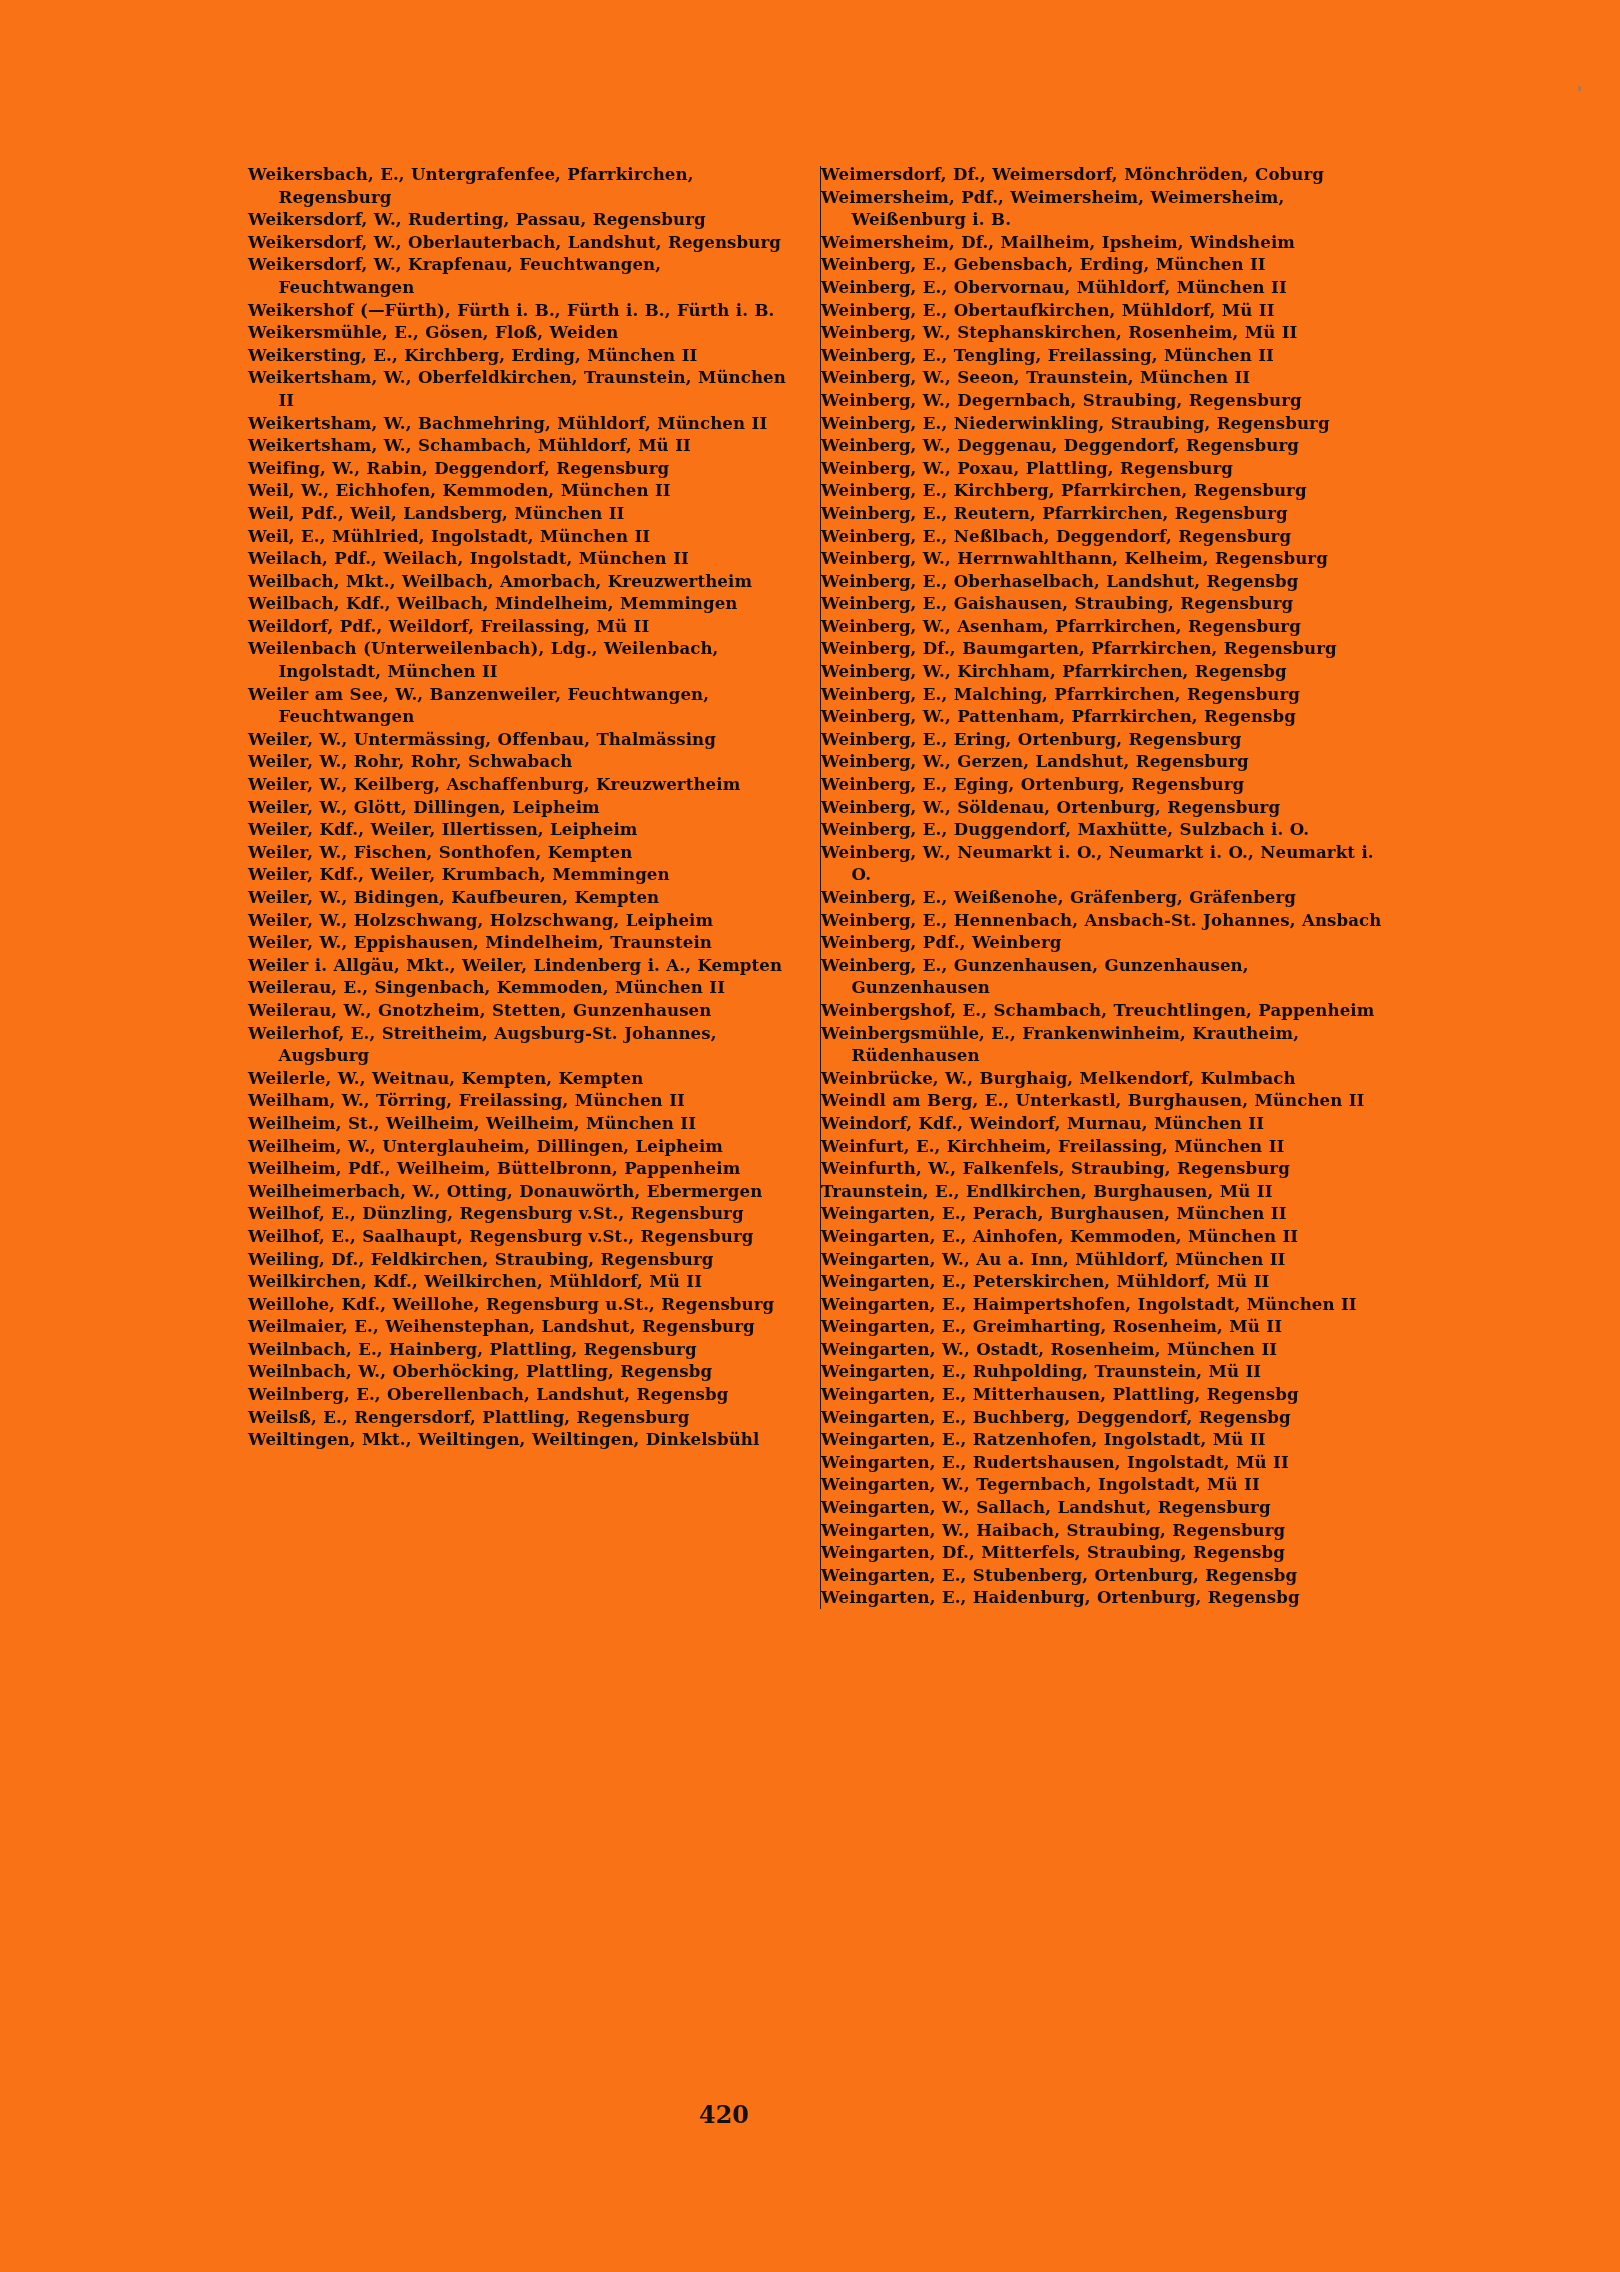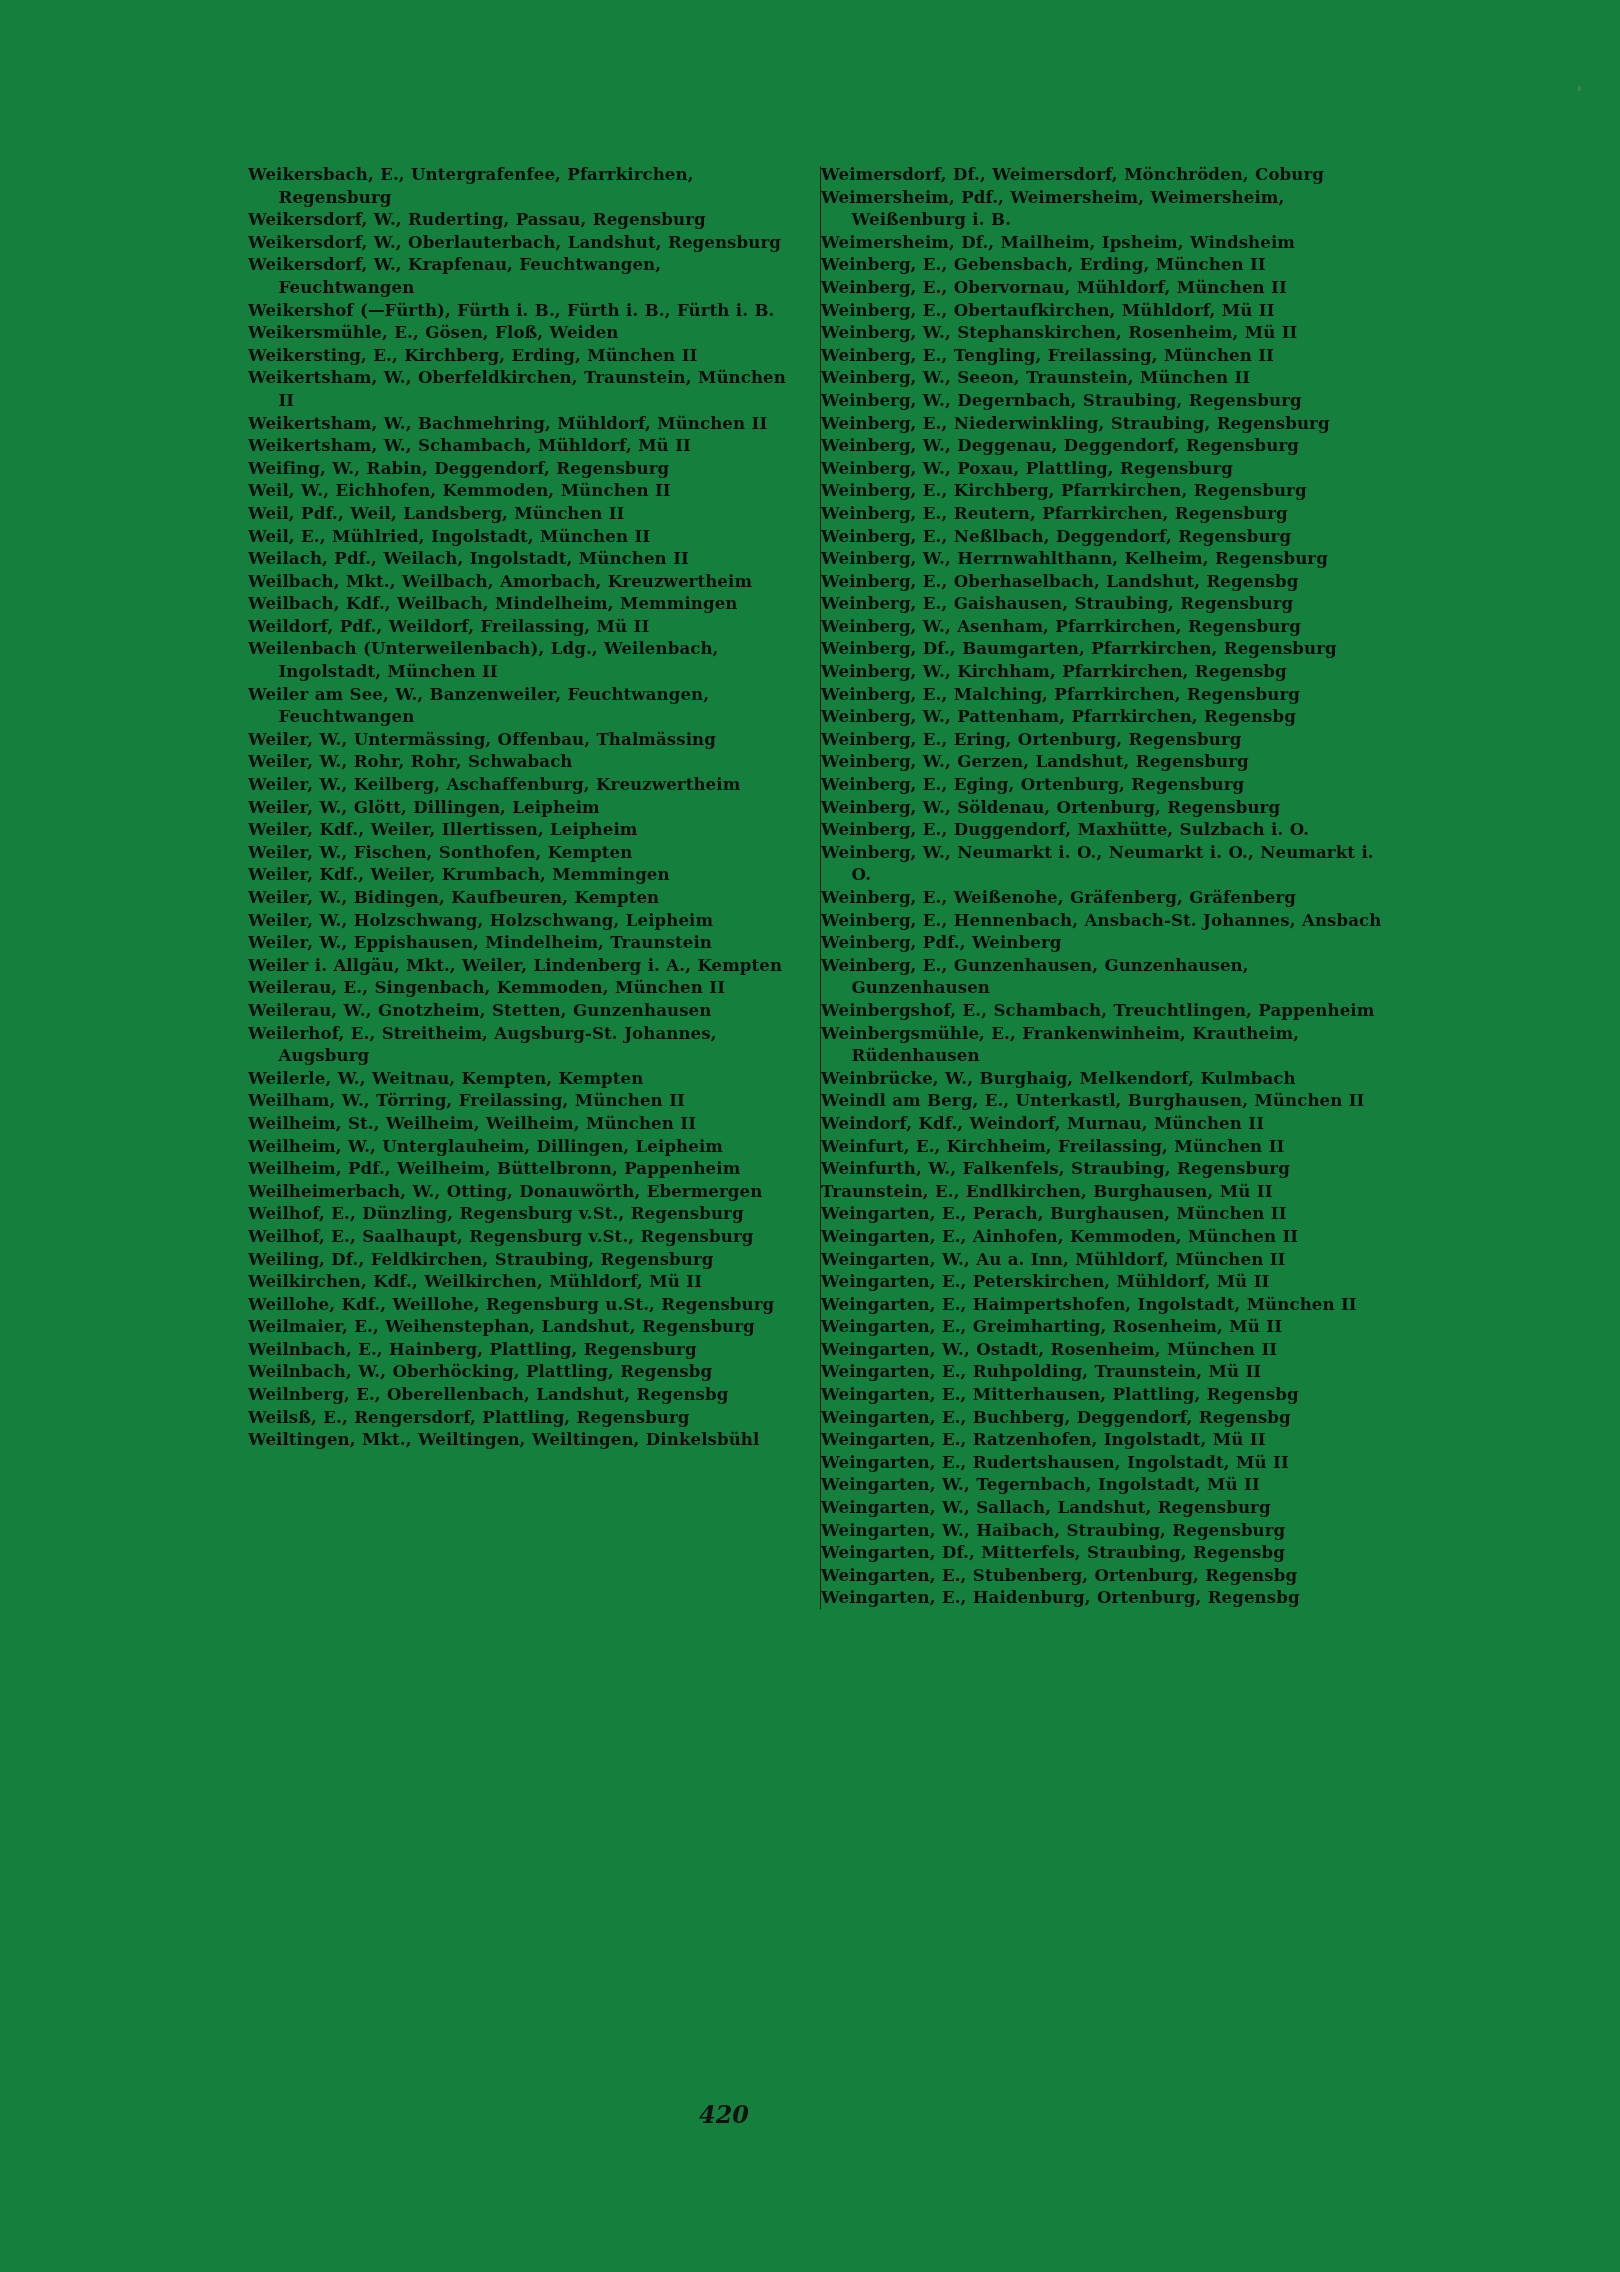--- a/index.html
+++ b/index.html
@@ -12,21 +12,21 @@
     height: 2273px;
     position: relative;
     font-family: "DejaVu Serif", serif;
     color: #111111;
   }
   .page {
     position: absolute;
     left: 0; top: 0;
     width: 1621px;
     height: 2273px;
-    background: #15803d;
+    background: #f97316;
   }
   .columns {
     position: absolute;
     left: 248px;
     top: 163px;
     width: 1144px;
     display: flex;
     flex-direction: row;
     align-items: flex-start;
   }
@@ -61,21 +61,20 @@
   .pagenum {
     position: absolute;
     left: 0;
     top: 2100px;
     width: 1448px;
     text-align: center;
     font-family: "DejaVu Serif", serif;
     font-size: 24px;
     font-weight: 700;
     color: #111111;
-    font-style: italic;
   }
   .speck {
     position: absolute;
     background: #777;
     opacity: .5;
   }
 </style>
 </head>
 <body>
 

